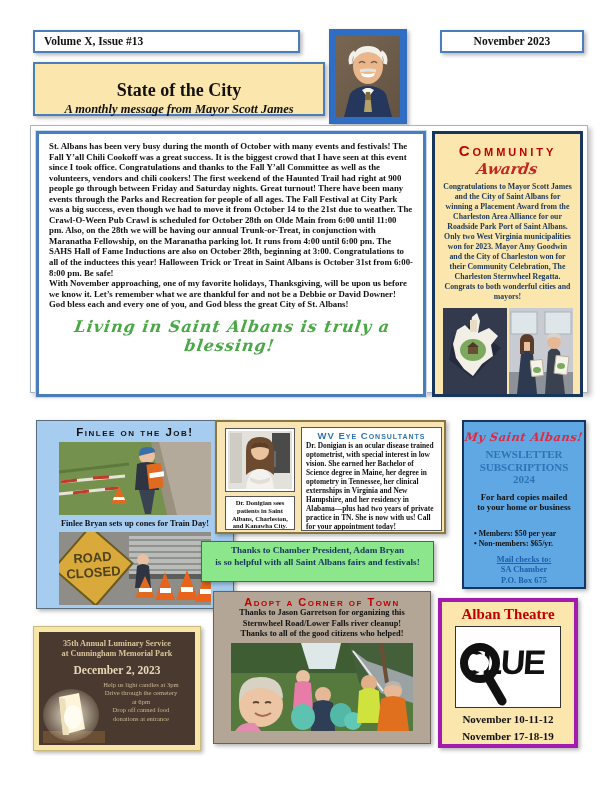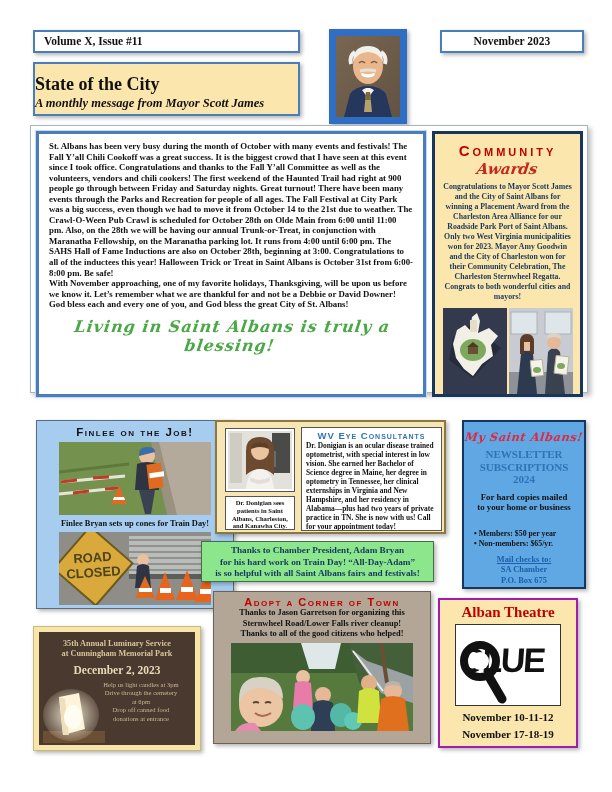--- a/index.html
+++ b/index.html
@@ -21,21 +21,21 @@
   .script {
     font-style:italic; font-weight:bold;
     font-family:"DejaVu Serif","Liberation Serif",serif;
     transform:skewX(-8deg); display:inline-block;
   }
   
   .volume-box { left:33px; top:30px; width:267px; height:23px;
     font-size:11.5px; font-weight:bold; line-height:19px; padding-left:9px; }
   .nov-box { left:440px; top:30px; width:144px; height:23px;
     font-size:11.5px; font-weight:bold; line-height:19px; text-align:center; }
-  .title-box { left:33px; top:62px; width:267px; height:54px; padding-top:10px; }
+  .title-box { left:33px; top:62px; width:292px; height:54px; text-align:center; padding-top:16px; }
   .masthead-title { font-size:18px; font-weight:bold; }
   .masthead-sub { font-size:12.5px; font-weight:bold; font-style:italic; margin-top:1px; }
   .mayor-frame { left:329px; top:29px; width:78px; height:95px; background:#2f6ec2; padding:7px; }
   .mayor-frame svg { width:100%; height:100%; display:block; }
   .holiday-box { left:440px; top:62px; width:144px; height:54px; padding:6px 0 0 12px; }
   .hrow { display:grid; grid-template-columns:66px auto; font-size:9.8px; font-weight:bold;
           color:#17365d; line-height:13.5px; }
   
   .wrapper { left:30px; top:125px; width:558px; height:268px;
     background:#fff; border:1px solid #aab4be; box-shadow:3px 3px 5px rgba(0,0,0,0.25); }
@@ -88,21 +88,21 @@
   .mysa-title { color:#e02840; font-size:11.5px; letter-spacing:0.5px; }
   .mysa-head { color:#2e74b5; font-size:11px; font-weight:bold; line-height:12.5px; margin-top:3px; }
   .mysa-desc { font-size:8.8px; font-weight:bold; line-height:10.5px; margin-top:6px; }
   .mysa-bullets { margin-top:16px; text-align:left; padding-left:10px; }
   .mysa-bullet { font-size:7.8px; font-weight:bold; line-height:10px; }
   .mysa-bullet::before { content:"•   "; }
   .mysa-mail { margin-top:6px; color:#1f5fa8; font-size:8.4px; font-weight:bold; line-height:10.5px; }
   .mysa-mail .underline { text-decoration:underline; }
   
   .alban-box { left:438px; top:598px; width:140px; height:150px; background:#fbe7ad;
-    border:2px solid #a21caf; text-align:center; padding-top:4px; overflow:hidden; }
+    border:4px solid #a21caf; text-align:center; padding-top:4px; overflow:hidden; }
   .alban-title { font-size:15px; font-weight:bold; color:#c00000;
     font-family:"Liberation Serif",serif; }
   .clue-frame { width:106px; height:82px; margin:3px auto 0 auto; background:#fff;
     border:1px solid #333; }
   .alban-date { font-size:11px; font-weight:bold; margin-top:5px; line-height:12px; }
   
   .luminary-box { left:33px; top:626px; width:168px; height:125px; background:#f7e6a8;
     padding:5px; border:1px solid #c9b97f; }
   .luminary-inner { position:relative; width:100%; height:100%; background:#4a392e;
     overflow:hidden; padding-top:7px; text-align:center; }
@@ -110,21 +110,21 @@
   .lum-date { color:#e9d9b8; font-size:11.5px; font-weight:bold; margin-top:5px; }
   .lum-details { margin:5px 4px 0 52px; color:#c9b694; font-size:6.6px; line-height:8.6px; }
   .lum-bag { position:absolute; left:4px; bottom:2px; }
 </style>
 </head>
 <body>
 
 <div class="page">
 
   <div class="abs bluebox shadow volume-box">
-    <span>Volume X, Issue #11</span>
+    <span>Volume X, Issue #13</span>
   </div>
 
   <div class="abs mayor-frame shadow">
     <svg viewBox="0 0 64 81" preserveAspectRatio="none">
       <rect width="64" height="81" fill="#6e5d4b"></rect>
       <rect width="64" height="81" fill="url(#mg)" opacity="0.35"></rect>
       <defs>
           <linearGradient id="mg" x1="0" y1="0" x2="1" y2="1">
         <stop offset="0" stop-color="#8a775f"></stop>
             <stop offset="1" stop-color="#4d3f31"></stop>
@@ -262,21 +262,20 @@
     </div>
     <div class="wv-caption">Dr. Donigian sees patients in Saint Albans, Charleston, and Kanawha City.</div>
     <div class="wv-panel">
       <div class="caps wv-title">WV Eye Consultants</div>
       <div class="wv-body">Dr. Donigian is an ocular disease trained optometrist, with special interest in low vision.  She earned her Bachelor of Science degree in Maine, her degree in optometry in Tennessee, her clinical externships in Virginia and New Hampshire, and her residency in Alabama—plus had two years of private practice in TN.  She is now with us!  Call for your appointment today!</div>
     </div>
   </div>
 
   <div class="abs shadow green-box">
     <div>Thanks to Chamber President, Adam Bryan</div>
-    <div>for his hard work on Train Day!  “All-Day-Adam”</div>
     <div>is so helpful with all Saint Albans fairs and festivals!</div>
   </div>
 
   <div class="abs shadow adopt-box">
     <div class="caps adopt-title">Adopt a Corner of Town</div>
     <div class="adopt-line">Thanks to Jason Garretson for organizing this</div>
     <div class="adopt-line">Sternwheel Road/Lower Falls river cleanup!</div>
     <div class="adopt-line">Thanks to all of the good citizens who helped!</div>
     <svg width="182" height="88" viewBox="0 0 182 88">
       <rect width="182" height="88" fill="#567a3d"></rect>

